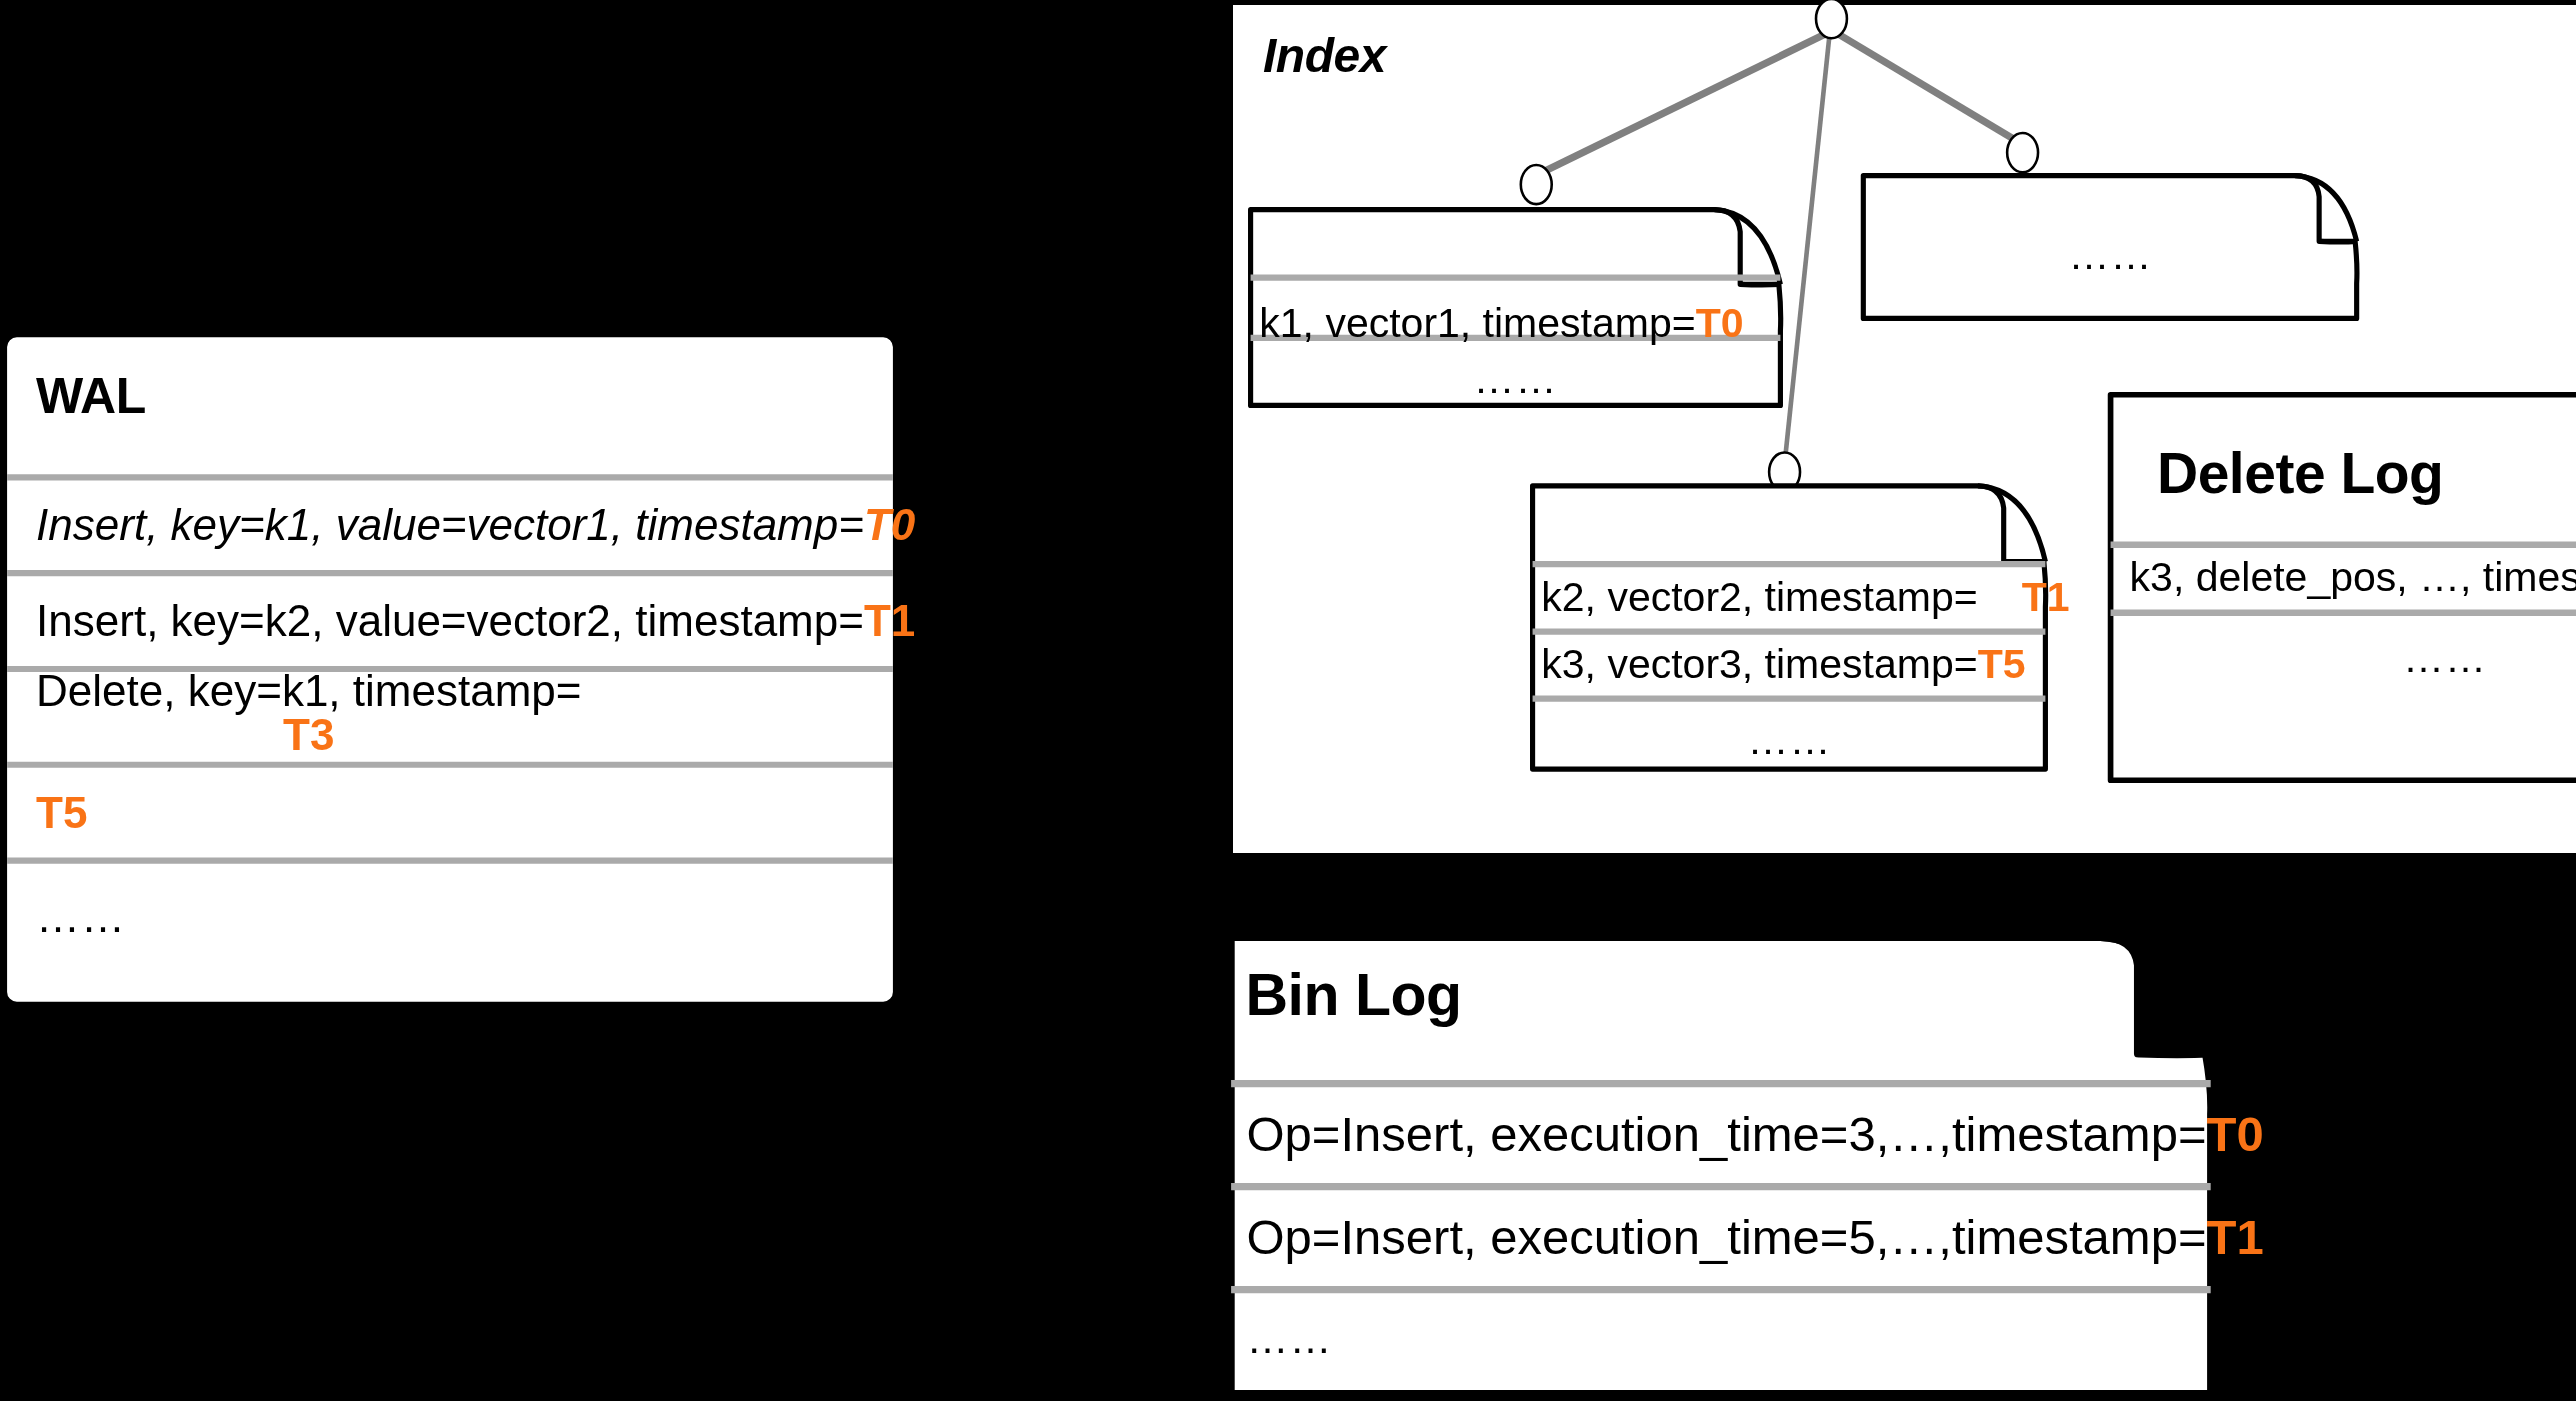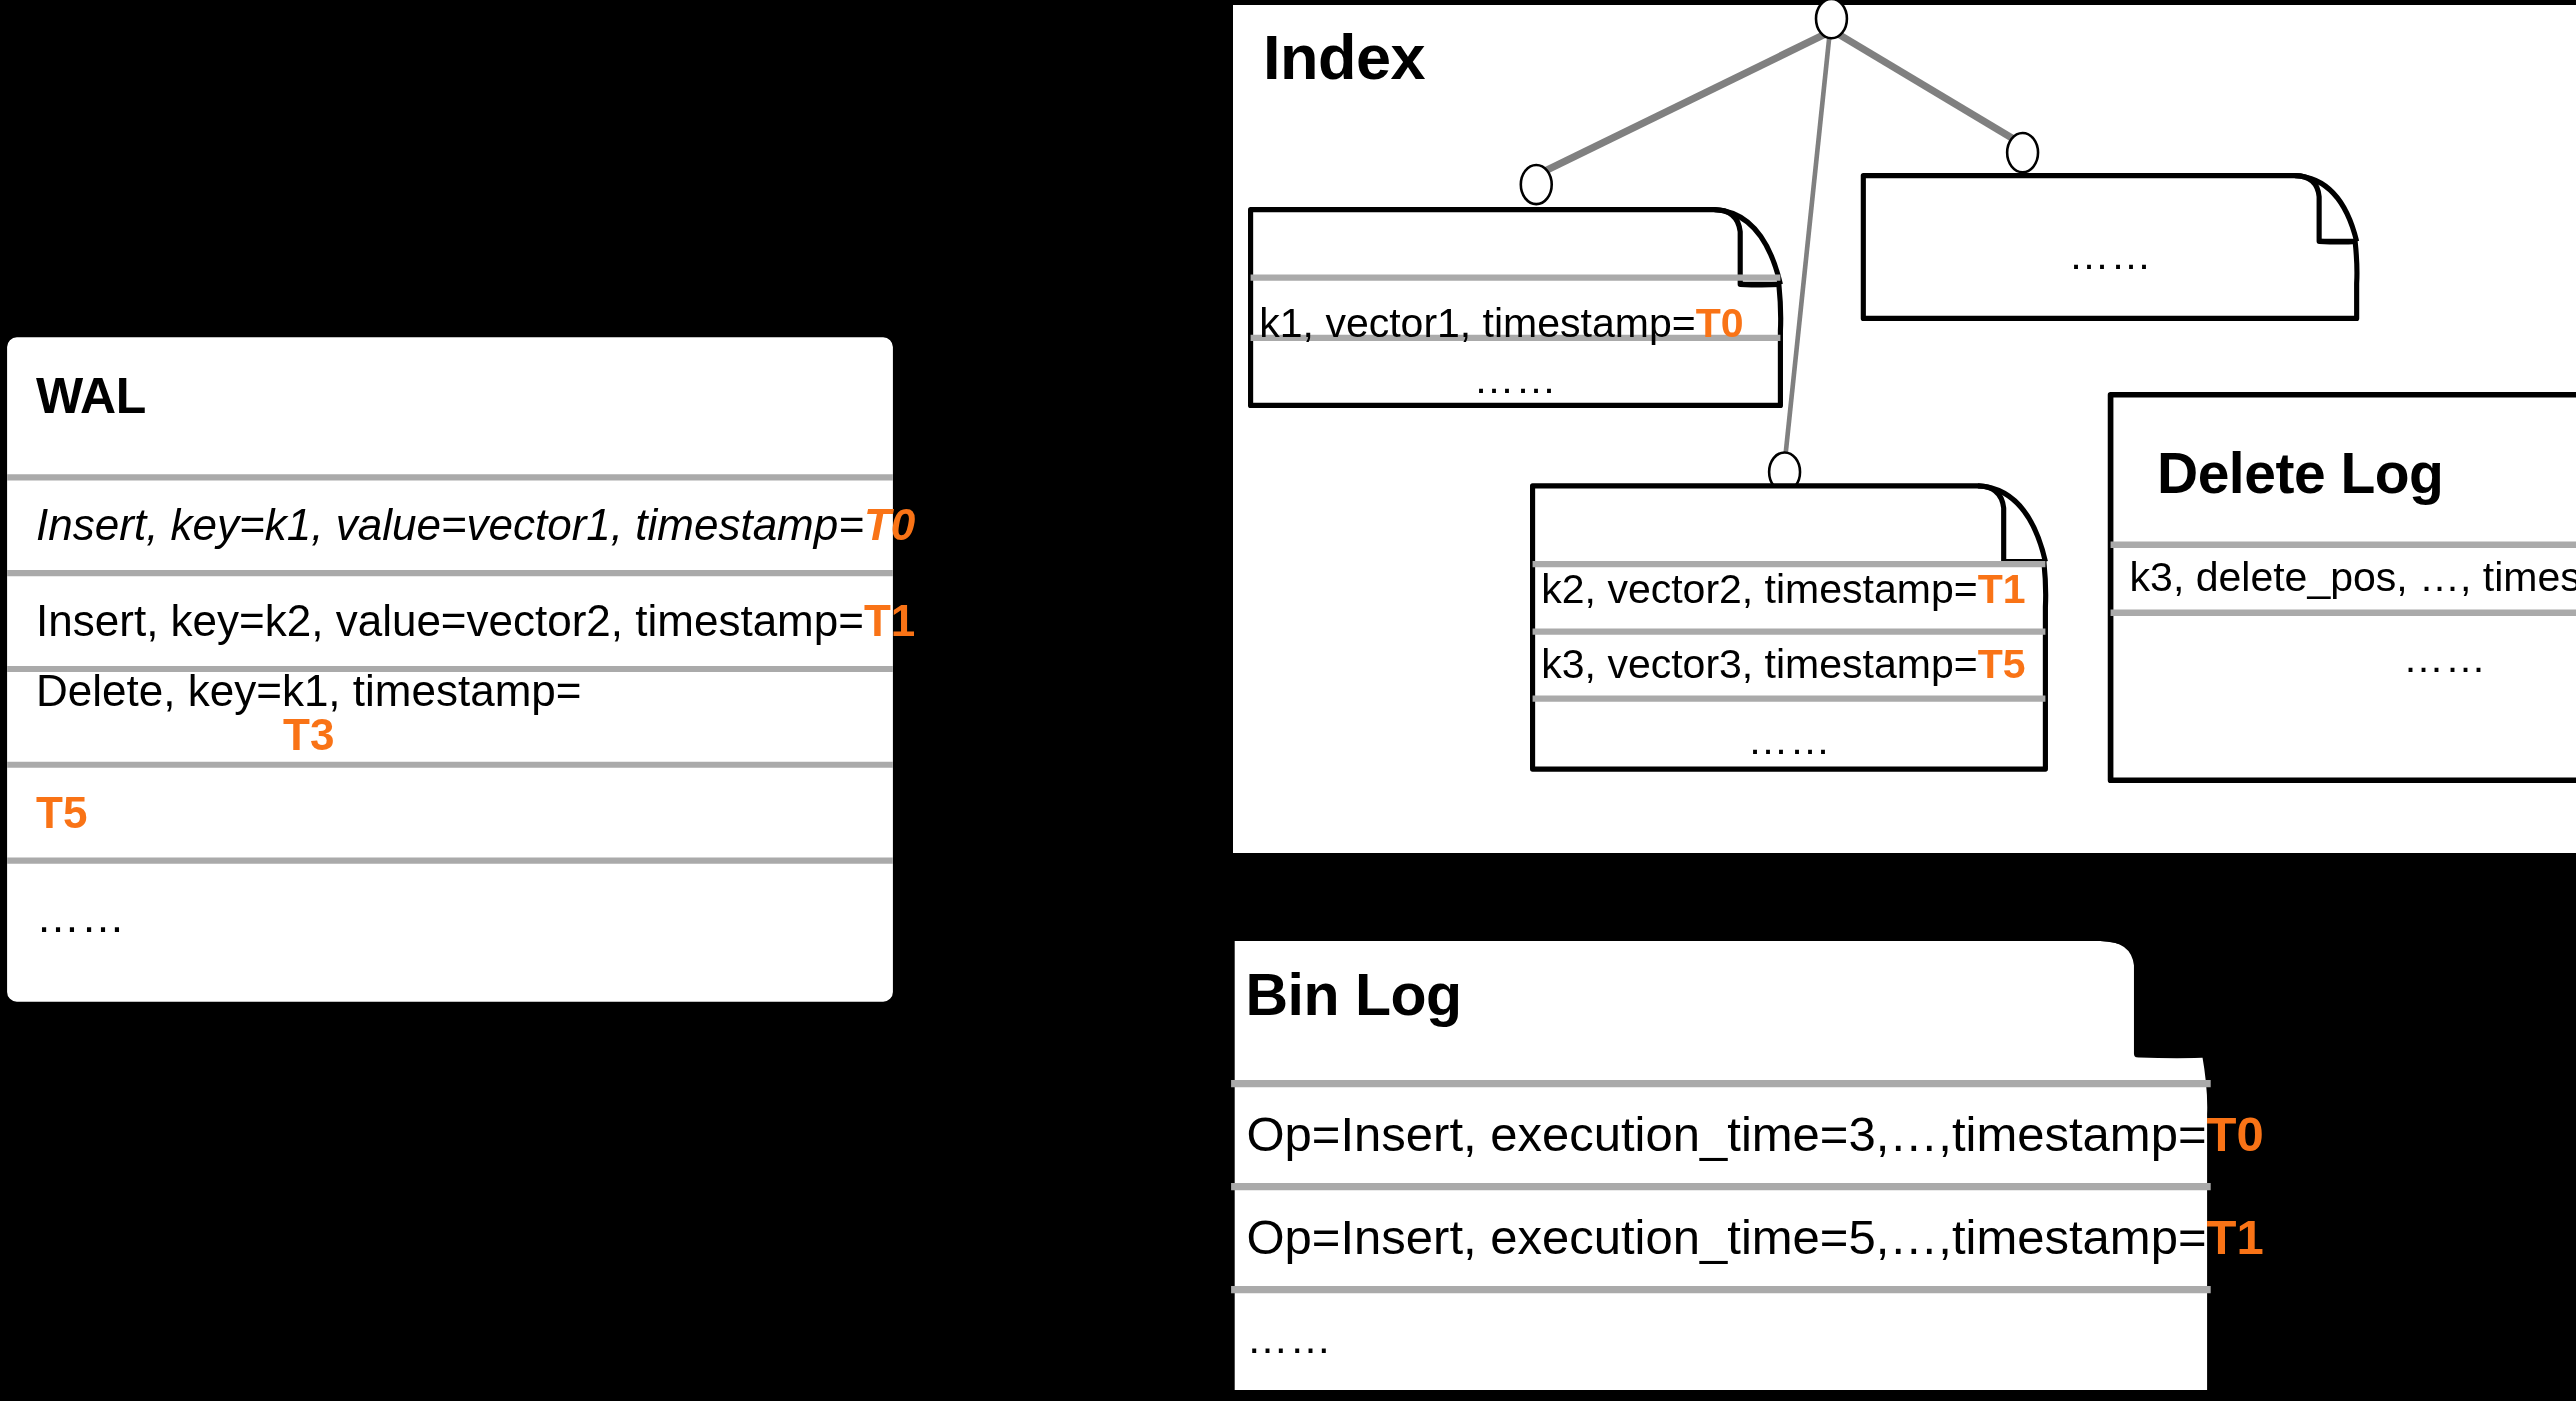--- a/index.html
+++ b/index.html
@@ -67,21 +67,21 @@
   
   #wal { left: 4.1px; top: 334px; width: 892px; height: 671px; }
   #wal .title { left: 32px; top: 37px; font-size: 50px; text-align: right; }
   #wal .row   { left: 32px; height: 96px; font-size: 44px; }
 
   
   #index-panel {
     left: 1233px; top: 5.2px; width: 1578px; height: 848px;
     background: #ffffff;
   }
-  #index-panel .title { left: 30px; top: 21px; font-size: 63px; }
+  #index-panel .title { left: 30px; top: 27px; font-size: 48px; font-style: italic; }
 
   
   #leaf1 { left: 1248px; top: 207px; width: 535px; height: 201px; }
   #leaf1 .row  { left: 11.3px; height: 66px; font-size: 41px; align-items: flex-end; }
   #leaf1 .dots { left: 0; width: 100%; text-align: center; font-size: 41px; }
 
   #leaf2 { left: 1860px; top: 173px; width: 501px; height: 148px; }
   #leaf2 .dots { left: 0; width: 100%; text-align: center; font-size: 41px; }
 
   #leaf3 { left: 1530px; top: 483px; width: 519px; height: 289px; }
@@ -198,21 +198,21 @@
   <div class="panel" id="leaf3">
     <svg width="519" height="289" viewBox="0 0 1008 560">
       <path d="M 5 5 L 870 5 Q 915 5 920 48 L 920 152 L 998 152 Q 1003 200 1001 240 L 1001 555 L 5 555 Z" fill="#ffffff" stroke="#000000" stroke-width="10" stroke-linejoin="round"></path>
       <path d="M 870 5 Q 968 10 1001 152" fill="none" stroke="#000000" stroke-width="10"></path>
       <path d="M 920 152 Q 968 154 1001 152" fill="none" stroke="#000000" stroke-width="10"></path>
       <line x1="5" y1="157" x2="1001" y2="157" stroke="#AAAAAA" stroke-width="12"></line>
       <line x1="5" y1="288" x2="1001" y2="288" stroke="#AAAAAA" stroke-width="12"></line>
       <line x1="5" y1="418" x2="1001" y2="418" stroke="#AAAAAA" stroke-width="12"></line>
     </svg>
     <div class="overlay">
-      <div class="row" style="top:73px;">
+      <div class="row" style="top:81px;gap:44px;">
         <span>k2, vector2, timestamp=</span>
           <span class="ts">T1</span>
       </div>
       <div class="row" style="top:148px;">
         <span>k3, vector3, timestamp=</span>
           <span class="ts">T5</span>
       </div>
       <div class="dots" style="top:237px;">……</div>
     </div>
   </div>

